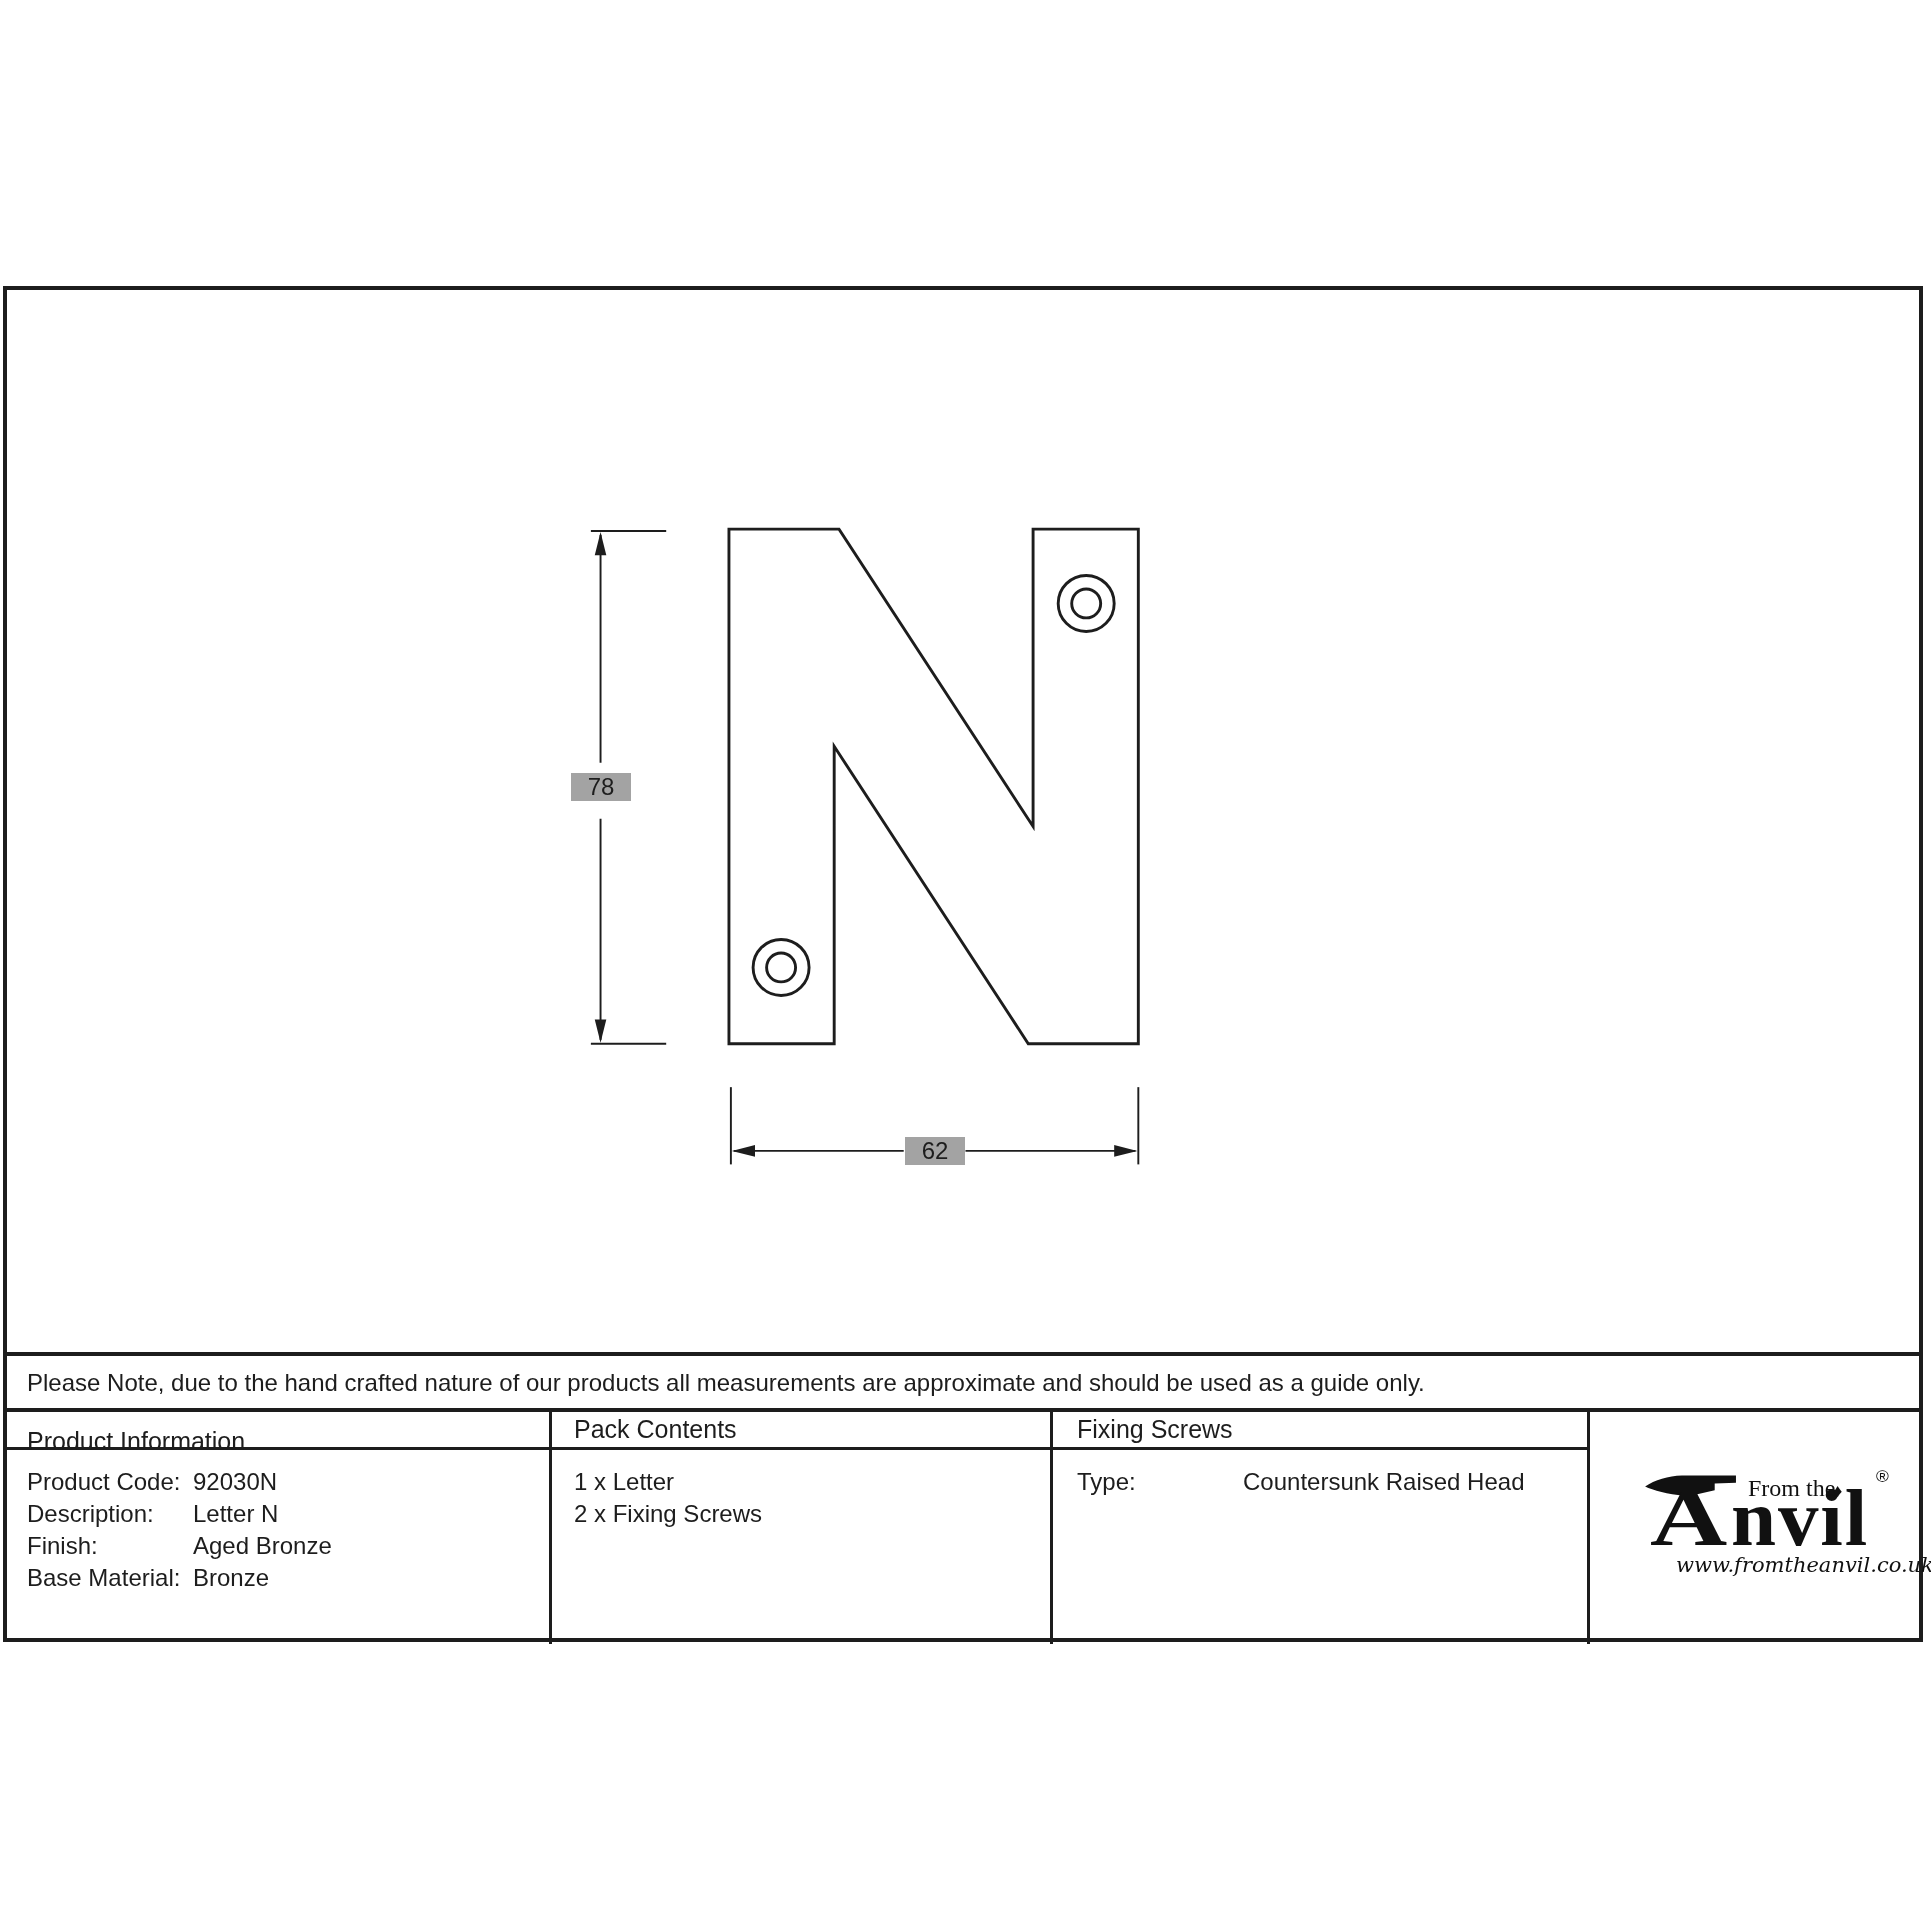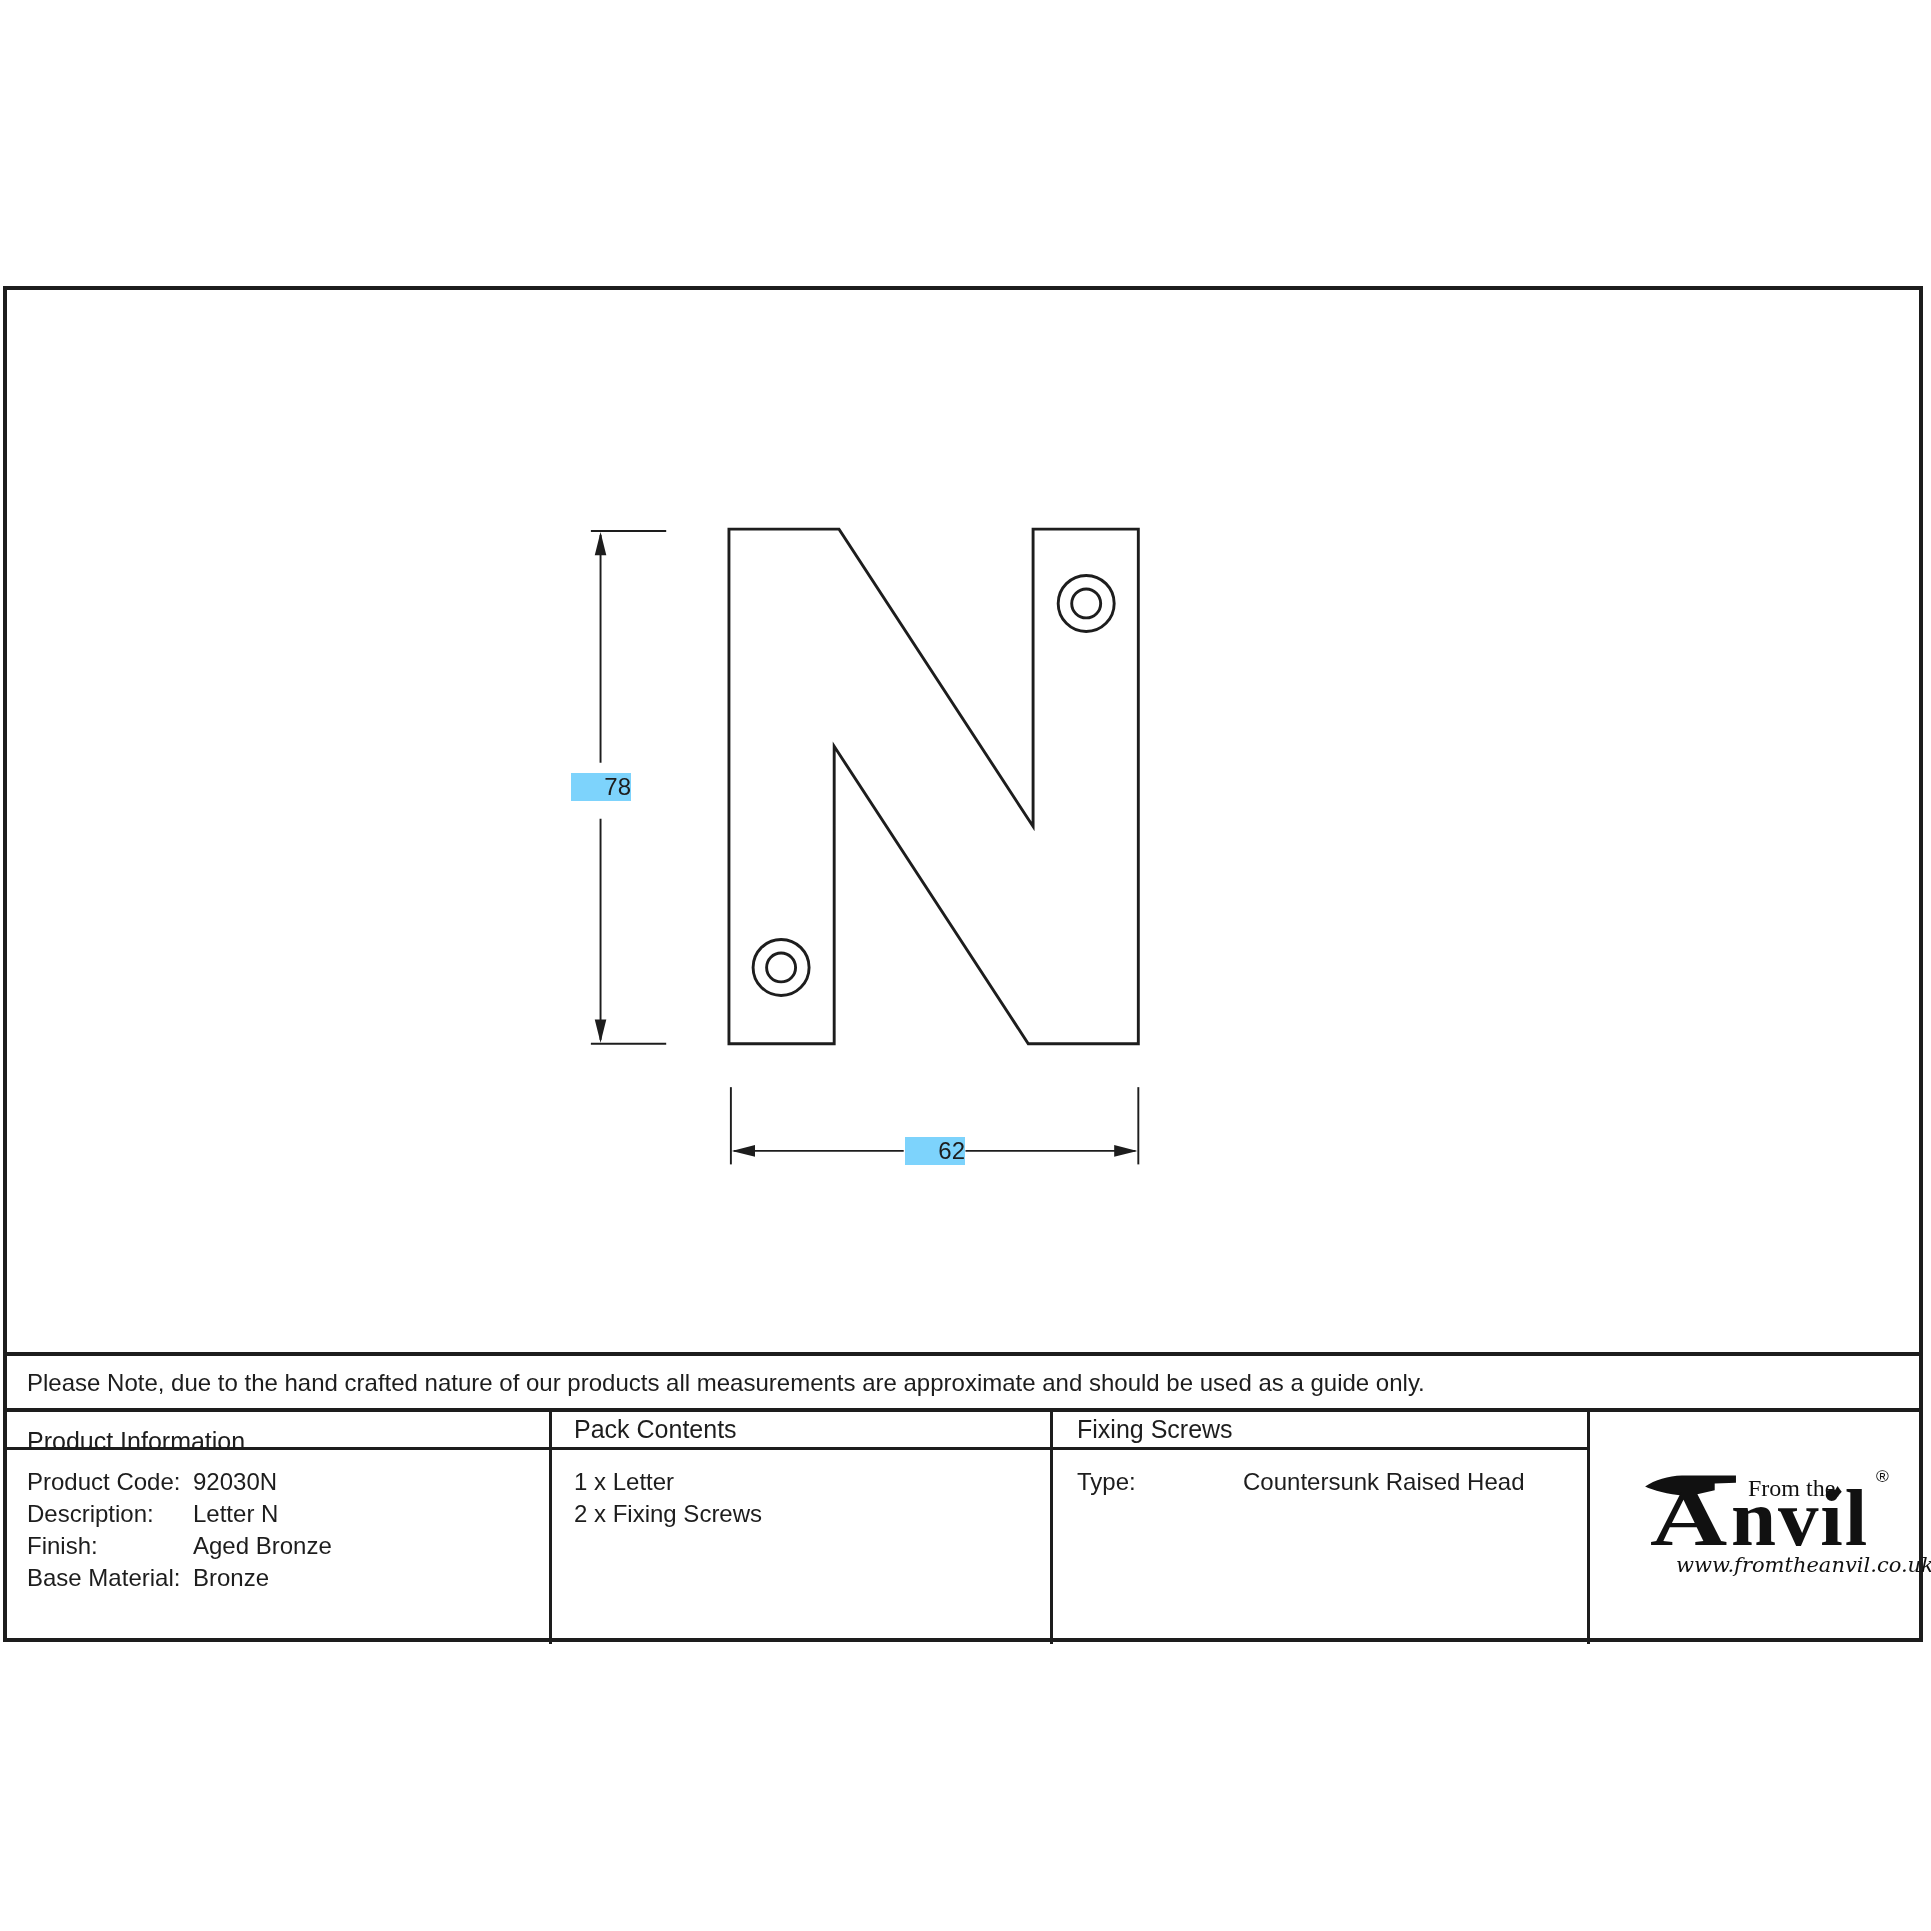--- a/index.html
+++ b/index.html
@@ -19,23 +19,23 @@
     left: 2.9px; top: 286px;
     width: 1912px; height: 1348px;
     border: 4.8px solid #1d1d1d;
   }
   .hline, .vline { background: #1d1d1d; }
 
   
   #drawing-svg { left: 0; top: 0; }
   .dim-label {
     font-size: 24px;
-    text-align: right;
+    text-align: center;
     width: 60px;
-    background: #7dd3fc;
+    background: #a3a3a3;
   }
 
   
   #note-text {
     left: 27px; top: 1369px;
     font-size: 24px;
     white-space: nowrap;
   }
 
   

